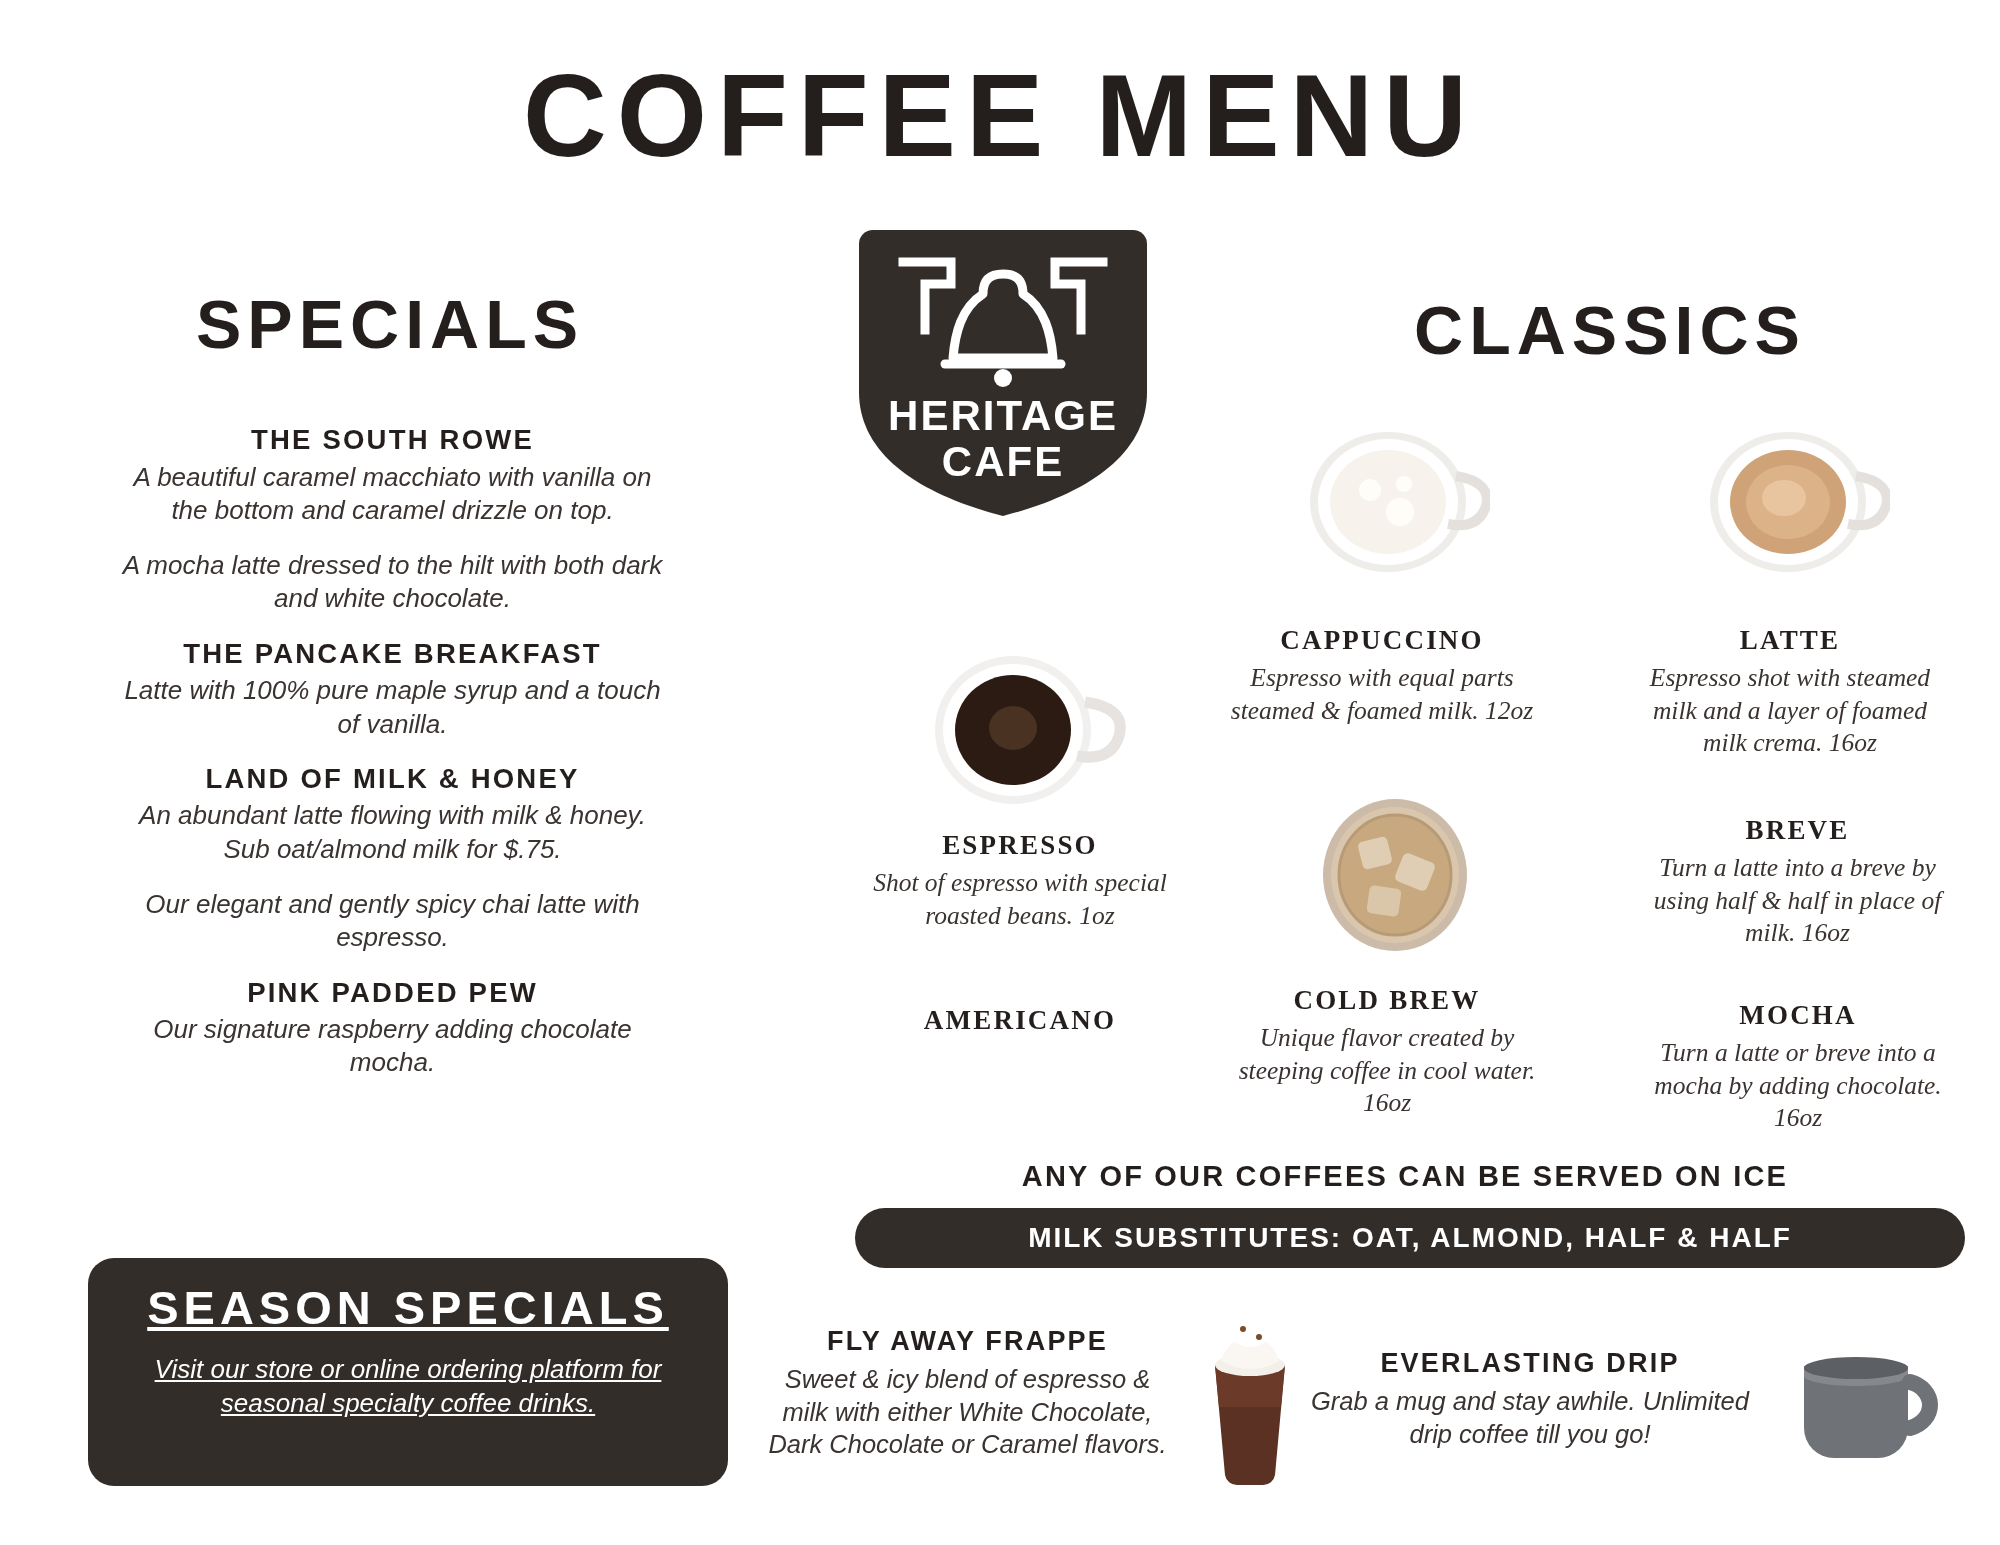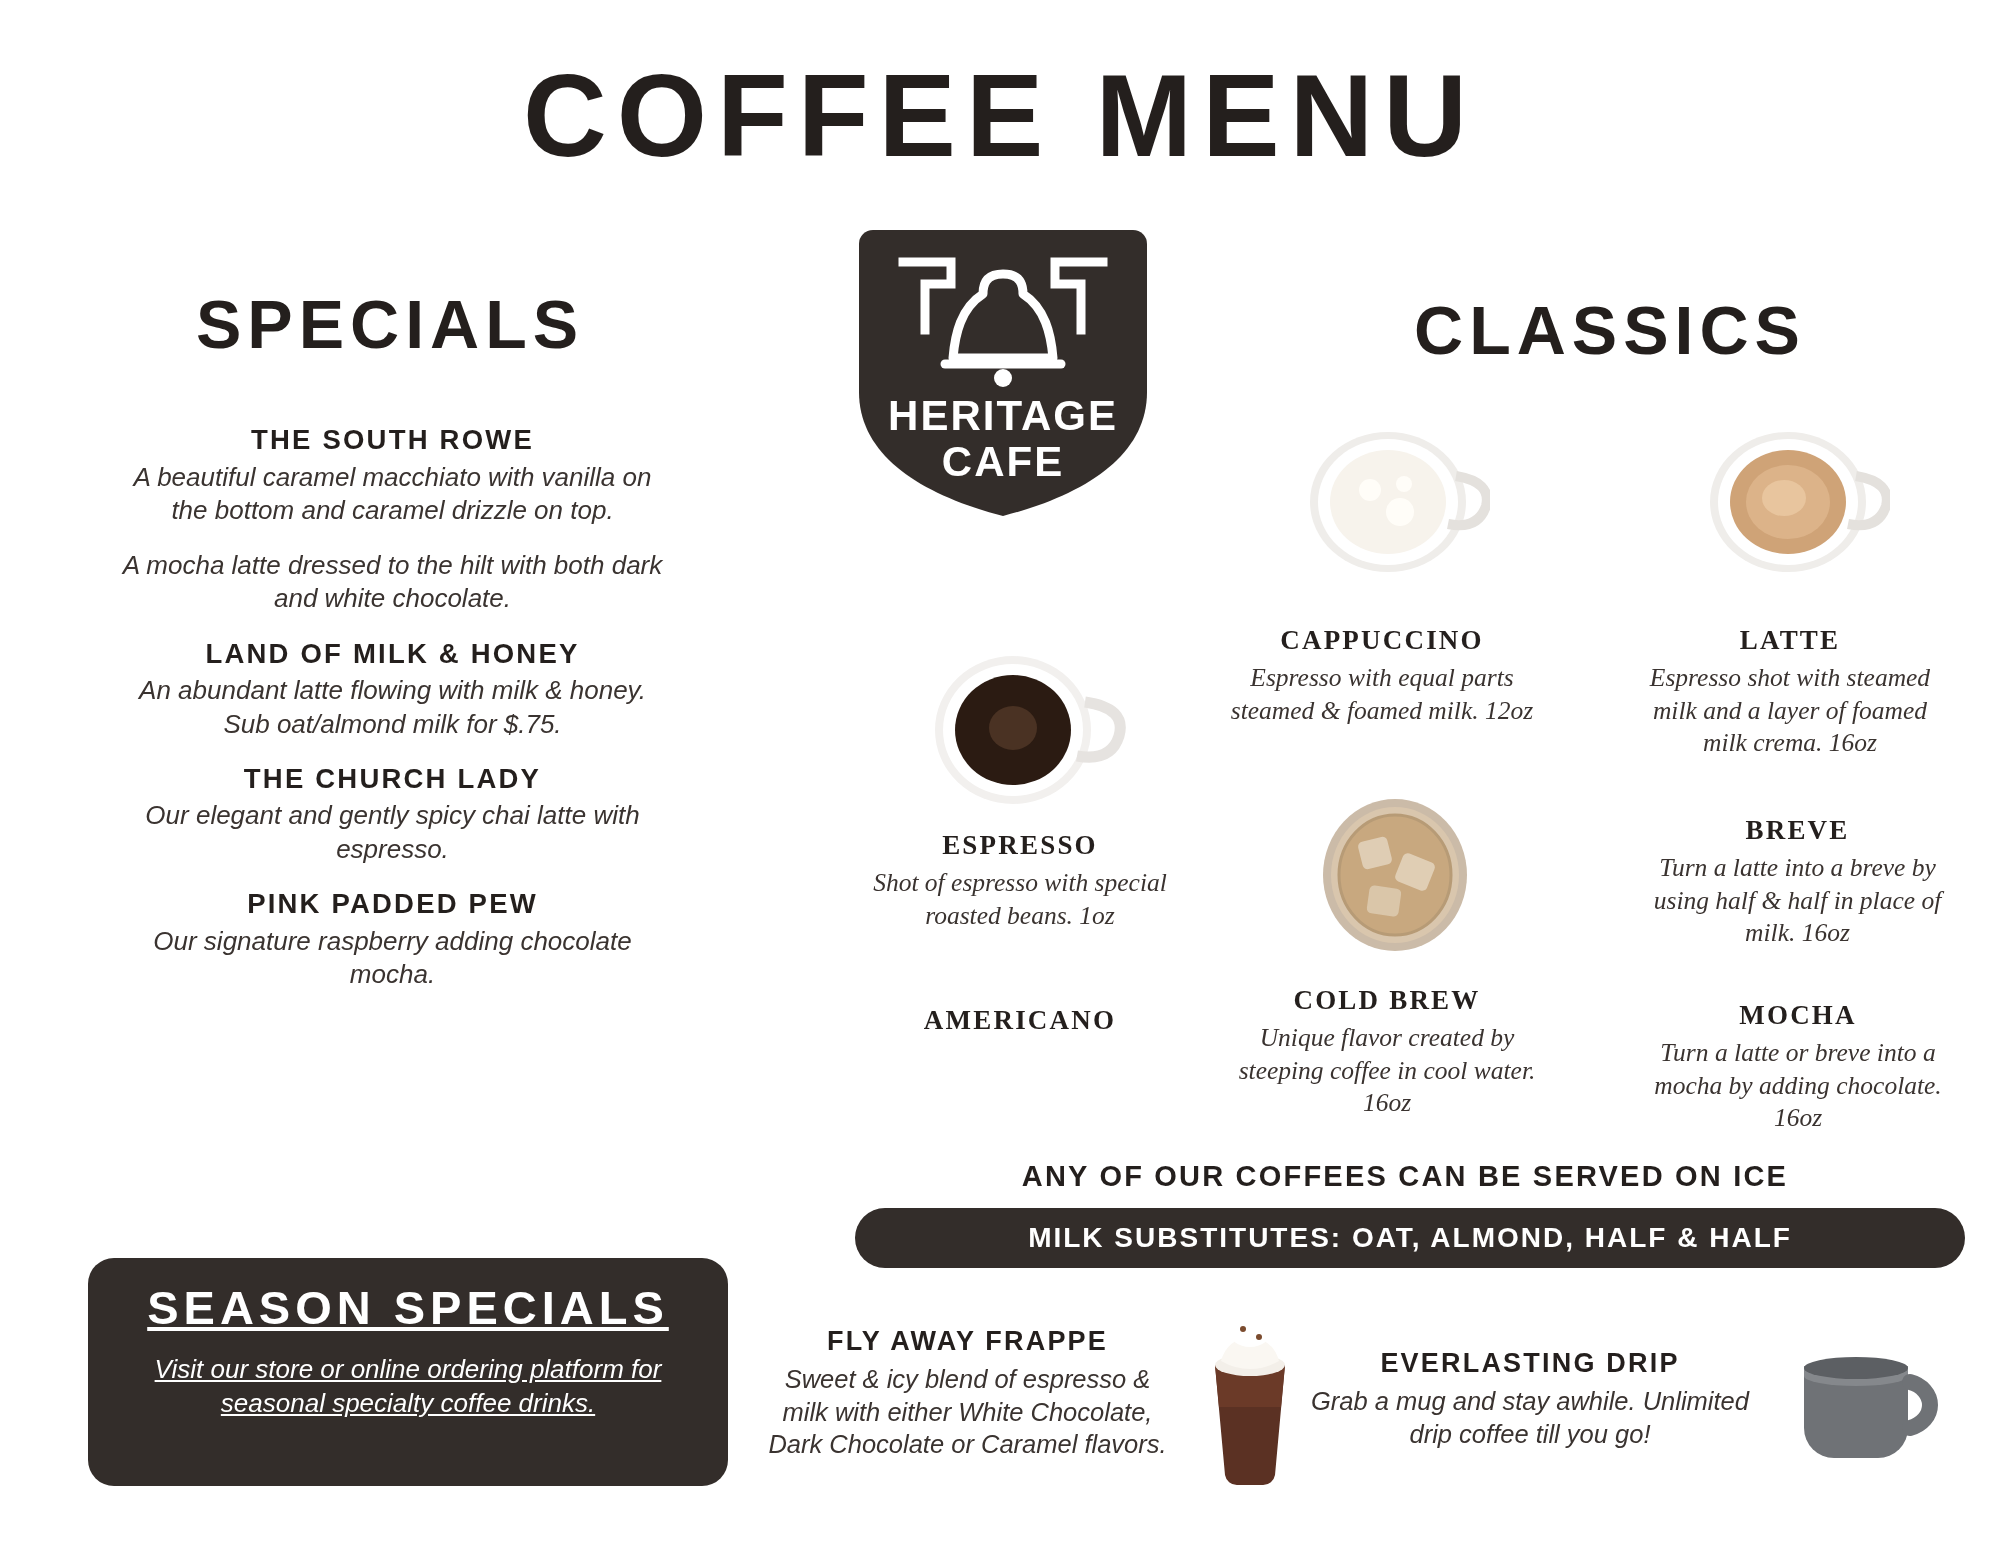--- a/index.html
+++ b/index.html
@@ -210,25 +210,28 @@
 
   <div class="specials-col">
     <div class="item">
       <div class="item-name">THE SOUTH ROWE</div>
       <div class="item-desc">A beautiful caramel macchiato with vanilla on the bottom and caramel drizzle on top.</div>
     </div>
     <div class="item">
       <div class="item-desc">A mocha latte dressed to the hilt with both dark and white chocolate.</div>
     </div>
     <div class="item">
+      <div class="item-name">THE PANCAKE BREAKFAST</div>
+      <div class="item-desc">Latte with 100% pure maple syrup and a touch of vanilla.</div>
+    </div>
+    <div class="item">
       <div class="item-name">LAND OF MILK &amp; HONEY</div>
       <div class="item-desc">An abundant latte flowing with milk &amp; honey. Sub oat/almond milk for $.75.</div>
     </div>
     <div class="item">
-      <div class="item-name">THE CHURCH LADY</div>
       <div class="item-desc">Our elegant and gently spicy chai latte with espresso.</div>
     </div>
     <div class="item">
       <div class="item-name">PINK PADDED PEW</div>
       <div class="item-desc">Our signature raspberry adding chocolate mocha.</div>
     </div>
   </div>
 
   <div class="season-box">
     <div class="season-title">SEASON SPECIALS</div>

